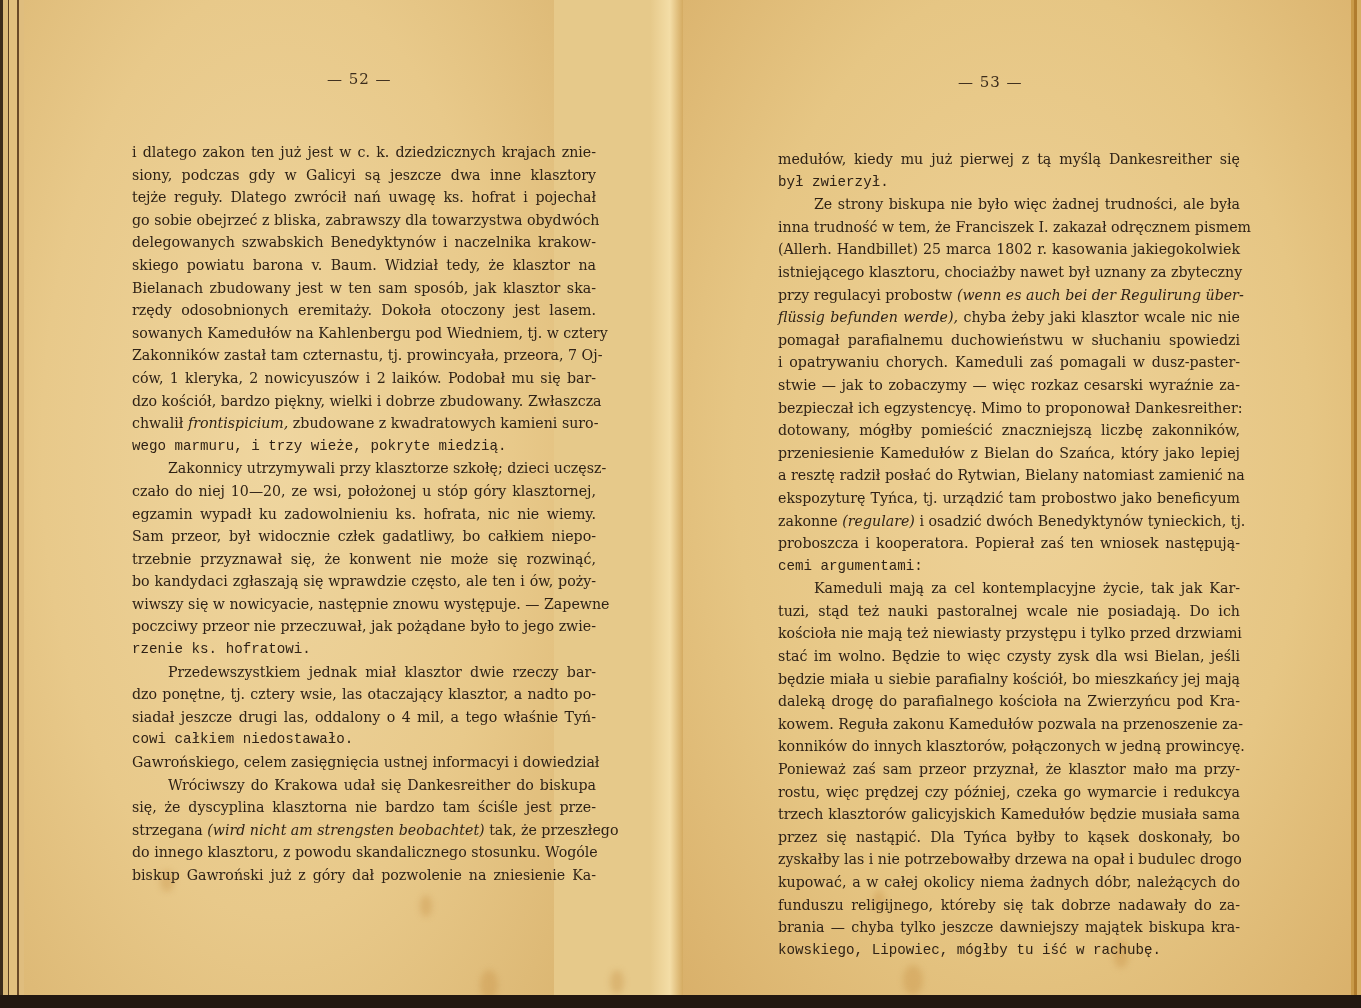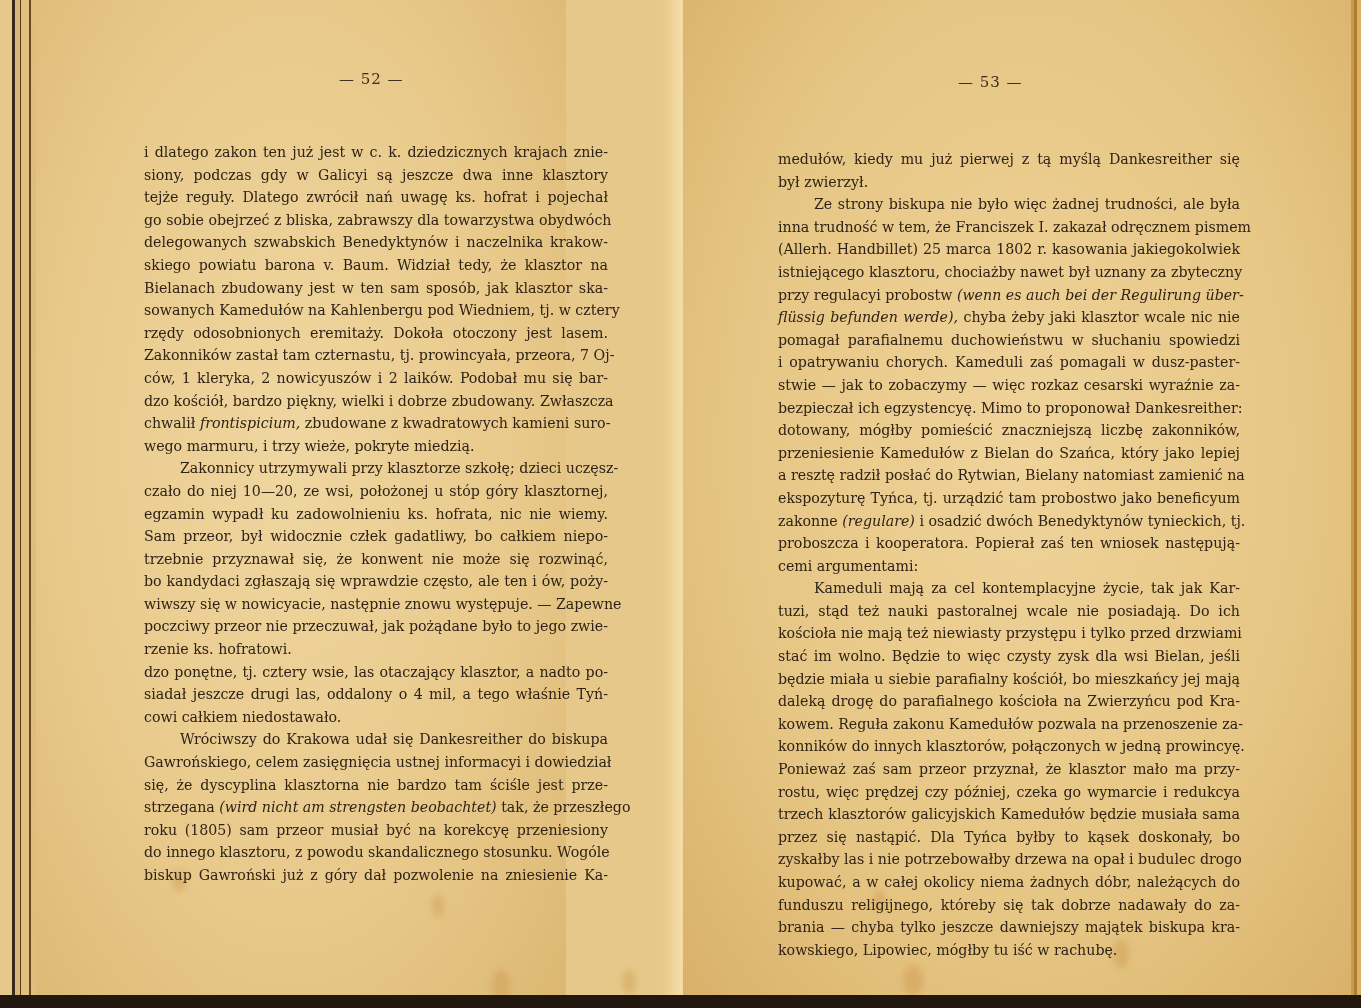--- a/index.html
+++ b/index.html
@@ -9,21 +9,21 @@
     font-family:"DejaVu Serif", "Liberation Serif", serif;
   }
   .spread {
     position:absolute; left:0; top:0; width:1361px; height:1000px;
     background:#e6c98a;
   }
   .page {
     position:absolute; top:0; height:1000px;
     background: radial-gradient(ellipse at 50% 45%, #efd6a0 0%, #e8c98a 60%, #dcb773 100%);
   }
-  .page.left { left:12px; width:554px; }
+  .page.left { left:0; width:554px; }
   .page.right { left:683px; width:678px;
     background: radial-gradient(ellipse at 50% 45%, #efd39a 0%, #e6c684 60%, #d9b06a 100%);
   }
   .edge-lines {
     position:absolute; left:0; top:0; width:24px; height:1000px;
     background: linear-gradient(90deg, #3a2a1a 0 3px, #d9b878 3px 8px, #5a3e22 8px 9px, #e2c07e 9px 17px, #6a4a28 17px 19px, #dfbd7e 19px 24px);
   }
   .right-edge {
     position:absolute; right:0; top:0; width:10px; height:1000px;
     background: linear-gradient(90deg, #c99a48 0 3px, #b07c2e 3px 6px, #d8b066 6px 10px);
@@ -38,21 +38,21 @@
   .page-num {
     position:absolute; font-size:15px; color:#3b2c1c; letter-spacing:1px;
   }
   .text-block {
     position:absolute; color:#2f2216;
     font-size:14.2px; line-height:22.6px;
     text-align:justify;
     margin-top:43px;
   }
   .text-block .line { display:block; white-space:nowrap; text-align:justify; text-align-last:justify; height:22.6px; }
-  .text-block .line.last { text-align-last:left; }
+  .text-block .line.last { text-align-last:left;font-family:Liberation Mono, monospace; }
   .text-block .line.indent { padding-left:36px; }
   .left .text-block { left:132px; top:98px; width:464px; }
   .right .text-block { left:95px; top:105px; width:462px; }
   .left .page-num { left:327px; top:70px; }
   .right .page-num { left:275px; top:73px; }
   .stain { position:absolute; border-radius:50%; background:rgba(190,130,50,0.28); filter:blur(3px); }
   i { font-style:italic; }
 </style>
 </head>
 <body>
@@ -66,44 +66,44 @@
     <div class="stain" style="left:610px;top:970px;width:14px;height:24px;"></div>
     <div class="page-num">— 52 —</div>
     <div class="text-block" id="left-text">
         <span class="line">i dlatego zakon ten już jest w c. k. dziedzicznych krajach znie-</span>
         <span class="line">siony, podczas gdy w Galicyi są jeszcze dwa inne klasztory</span>
         <span class="line">tejże reguły. Dlatego zwrócił nań uwagę ks. hofrat i pojechał</span>
         <span class="line">go sobie obejrzeć z bliska, zabrawszy dla towarzystwa obydwóch</span>
         <span class="line">delegowanych szwabskich Benedyktynów i naczelnika krakow-</span>
         <span class="line">skiego powiatu barona v. Baum. Widział tedy, że klasztor na</span>
         <span class="line">Bielanach zbudowany jest w ten sam sposób, jak klasztor ska-</span>
+        <span class="line">rzędy odosobnionych eremitaży. Dokoła otoczony jest lasem.</span>
         <span class="line">sowanych Kamedułów na Kahlenbergu pod Wiedniem, tj. w cztery</span>
-        <span class="line">rzędy odosobnionych eremitaży. Dokoła otoczony jest lasem.</span>
         <span class="line">Zakonników zastał tam czternastu, tj. prowincyała, przeora, 7 Oj-</span>
         <span class="line">ców, 1 kleryka, 2 nowicyuszów i 2 laików. Podobał mu się bar-</span>
         <span class="line">dzo kościół, bardzo piękny, wielki i dobrze zbudowany. Zwłaszcza</span>
         <span class="line">chwalił <i>frontispicium,</i> zbudowane z kwadratowych kamieni suro-</span>
         <span class="line last">wego marmuru, i trzy wieże, pokryte miedzią.</span>
         <span class="line indent">Zakonnicy utrzymywali przy klasztorze szkołę; dzieci uczęsz-</span>
         <span class="line">czało do niej 10—20, ze wsi, położonej u stóp góry klasztornej,</span>
         <span class="line">egzamin wypadł ku zadowolnieniu ks. hofrata, nic nie wiemy.</span>
         <span class="line">Sam przeor, był widocznie człek gadatliwy, bo całkiem niepo-</span>
         <span class="line">trzebnie przyznawał się, że konwent nie może się rozwinąć,</span>
         <span class="line">bo kandydaci zgłaszają się wprawdzie często, ale ten i ów, poży-</span>
         <span class="line">wiwszy się w nowicyacie, następnie znowu występuje. — Zapewne</span>
         <span class="line">poczciwy przeor nie przeczuwał, jak pożądane było to jego zwie-</span>
         <span class="line last">rzenie ks. hofratowi.</span>
+        <span class="line indent">Przedewszystkiem jednak miał klasztor dwie rzeczy bar-</span>
         <span class="line">dzo ponętne, tj. cztery wsie, las otaczający klasztor, a nadto po-</span>
         <span class="line">siadał jeszcze drugi las, oddalony o 4 mil, a tego właśnie Tyń-</span>
         <span class="line last">cowi całkiem niedostawało.</span>
+        <span class="line">Gawrońskiego, celem zasięgnięcia ustnej informacyi i dowiedział</span>
         <span class="line indent">Wróciwszy do Krakowa udał się Dankesreither do biskupa</span>
-        <span class="line">Gawrońskiego, celem zasięgnięcia ustnej informacyi i dowiedział</span>
         <span class="line">się, że dyscyplina klasztorna nie bardzo tam ściśle jest prze-</span>
         <span class="line">strzegana <i>(wird nicht am strengsten beobachtet)</i> tak, że przeszłego</span>
-        <span class="line">roku (1805) sam przeor musiał być na korekcyę przeniesiony</span>
         <span class="line">do innego klasztoru, z powodu skandalicznego stosunku. Wogóle</span>
         <span class="line">biskup Gawroński już z góry dał pozwolenie na zniesienie Ka-</span>
       </div>
     <div class="gutter-left"></div>
   </div>
   <div class="page right">
 
     <div class="stain" style="left:190px;top:890px;width:12px;height:22px;"></div>
     <div class="stain" style="left:220px;top:965px;width:20px;height:30px;"></div>
     <div class="stain" style="left:430px;top:940px;width:16px;height:28px;"></div>

